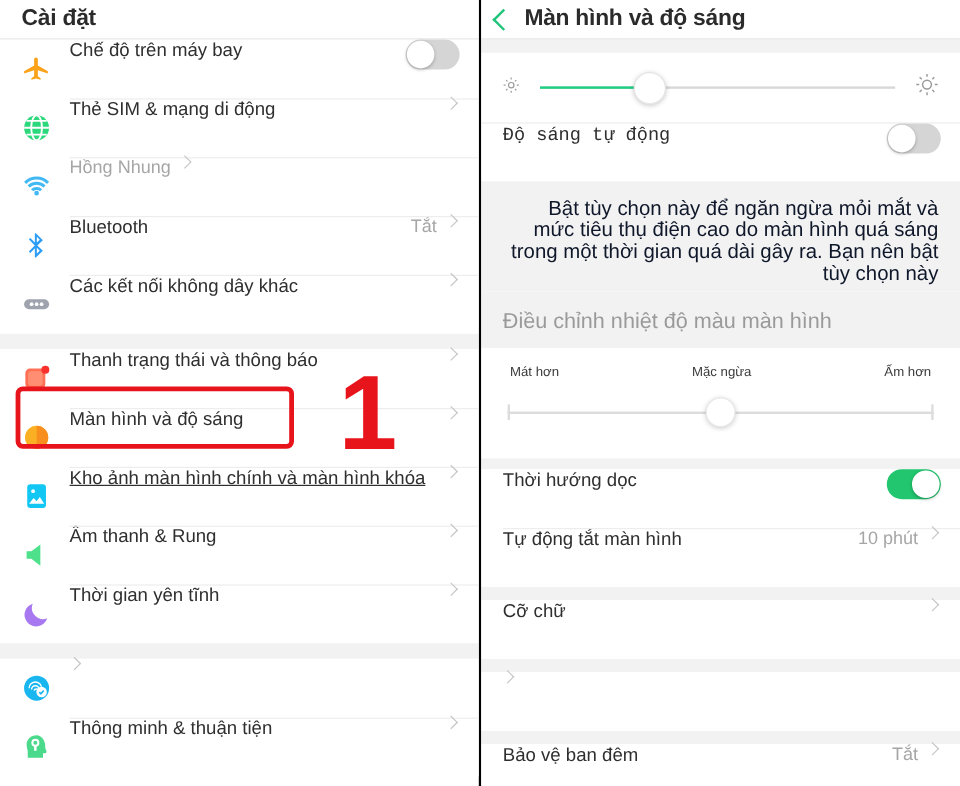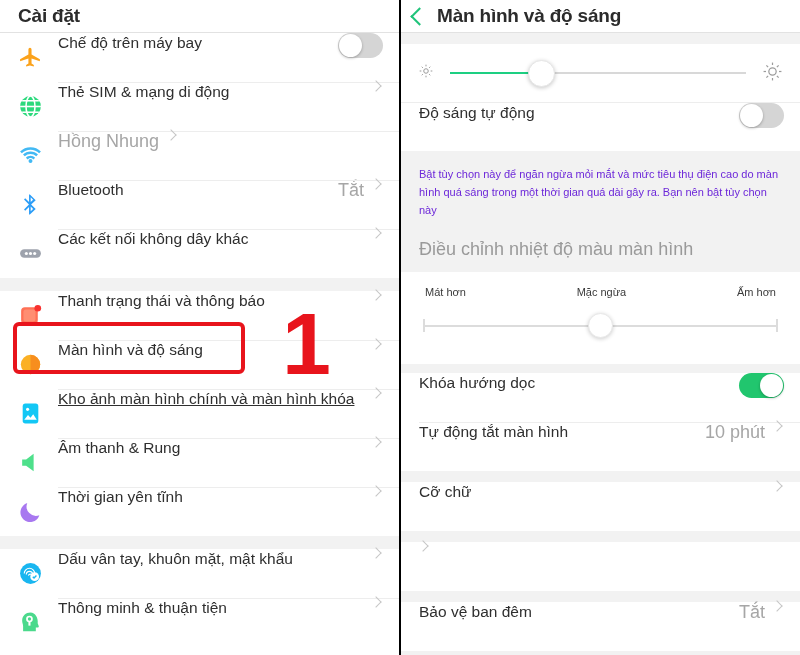--- a/index.html
+++ b/index.html
@@ -82,21 +82,21 @@
     justify-content: flex-start;
   }
   .row-label {
     flex: 1 1 auto;
     font-size: 15.5px;
     color: #2f2f2f;
     line-height: 20px;
     padding-right: 8px;
   }
   .row-value {
-    font-size: 18px;
+    font-size: 15px;
     color: #a6a6a6;
     white-space: nowrap;
     padding-right: 8px;
   }
   .chev {
     flex: 0 0 auto;
     width: 8px; height: 8px;
     border-top: 1.6px solid #c6c6c6;
     border-right: 1.6px solid #c6c6c6;
     transform: rotate(45deg);
@@ -153,23 +153,24 @@
     border-radius: 50%;
     background: #ffffff;
     border: 1px solid #e6e6e6;
     box-shadow: 0 1px 4px rgba(0,0,0,0.22);
   }
 
   
   .desc {
     background: #f2f2f2;
     padding: 14px 18px 6px 18px;
-    font-size: 11px;
+    font-size: 17px;
     line-height: 18px;
-    color: #6d28d9;
+    color: #0f172a;
+    text-align: right;
   }
   .desc-sub {
     background: #f2f2f2;
     padding: 14px 18px 12px 18px;
     font-size: 18px;
     color: #9a9a9a;
   }
 
   
   .temp-wrap { background: #ffffff; padding: 0 0 8px 0; }
@@ -368,21 +369,20 @@
             <circle cx="12" cy="12" r="10" fill="#19B6F0"></circle>
             <g fill="none" stroke="#fff" stroke-width="1.1">
               <path d="M6 12a5 5 0 0 1 10 0"></path>
               <path d="M8 13a3 3 0 0 1 6 0"></path>
               <path d="M10 14a1.8 1.8 0 0 1 3.5 0"></path>
             </g>
             <circle cx="16" cy="15" r="4.2" fill="#fff"></circle>
             <path d="M14.2 15.1l1.2 1.3 2.3-2.5" fill="none" stroke="#19B6F0" stroke-width="1.3"></path>
           </svg>
       </span>
-      <span class="row-label">Dấu vân tay, khuôn mặt, mật khẩu</span>
       <span class="chev"></span>
     </div>
 
     <div class="row">
       <span class="icon-slot">
         <svg class="ic" width="25" height="25" viewBox="0 0 24 24">
             <path fill="#4BD98C" d="M12 2.5c-4.6 0-8 3.3-8 7.6 0 2.3.9 3.7.9 5.4v5h12.2v-3.6h1.7c.9 0 1.4-.7 1.1-1.5l-1-2.7c.7-4.7-2.3-10.2-6.9-10.2z"></path>
             <circle cx="11" cy="8.6" r="3.2" fill="#fff"></circle>
             <circle cx="11" cy="8.6" r="1.6" fill="#4BD98C"></circle>
             <rect x="10" y="11" width="2" height="4" fill="#fff"></rect>
@@ -437,21 +437,21 @@
               <line x1="19.4" y1="12" x2="22.2" y2="12"></line>
               <line x1="5" y1="5" x2="7" y2="7"></line>
               <line x1="17" y1="17" x2="19" y2="19"></line>
               <line x1="5" y1="19" x2="7" y2="17"></line>
               <line x1="17" y1="7" x2="19" y2="5"></line>
             </g>
           </svg>
       </span>
     </div>
 
-    <div class="row row-noicon" style="border-top:1px solid #ededed;">
+    <div class="row row-noicon" style="border-top:1px solid #ededed;font-family:Liberation Mono, monospace;">
       <span class="row-label">Độ sáng tự động</span>
       <span class="toggle">
           <span class="knob"></span>
         </span>
     </div>
 
     <div class="desc">Bật tùy chọn này để ngăn ngừa mỏi mắt và mức tiêu thụ điện cao do màn hình quá sáng trong một thời gian quá dài gây ra. Bạn nên bật tùy chọn này</div>
     <div class="desc-sub">Điều chỉnh nhiệt độ màu màn hình</div>
 
     <div class="temp-wrap">
@@ -464,21 +464,21 @@
         <span class="temp-line"></span>
         <span class="temp-cap l"></span>
         <span class="temp-cap r"></span>
         <span class="temp-thumb" id="tthumb" style="left: 50%;"></span>
       </div>
     </div>
 
     <div class="gap gap-8"></div>
 
     <div class="row row-noicon">
-      <span class="row-label">Khóa hướng dọc</span>
+      <span class="row-label">Thời hướng dọc</span>
       <span class="toggle on">
           <span class="knob"></span>
         </span>
     </div>
 
     <div class="row row-noicon">
       <span class="row-label">Tự động tắt màn hình</span>
       <span class="row-value">10 phút</span>
       <span class="chev"></span>
     </div>

